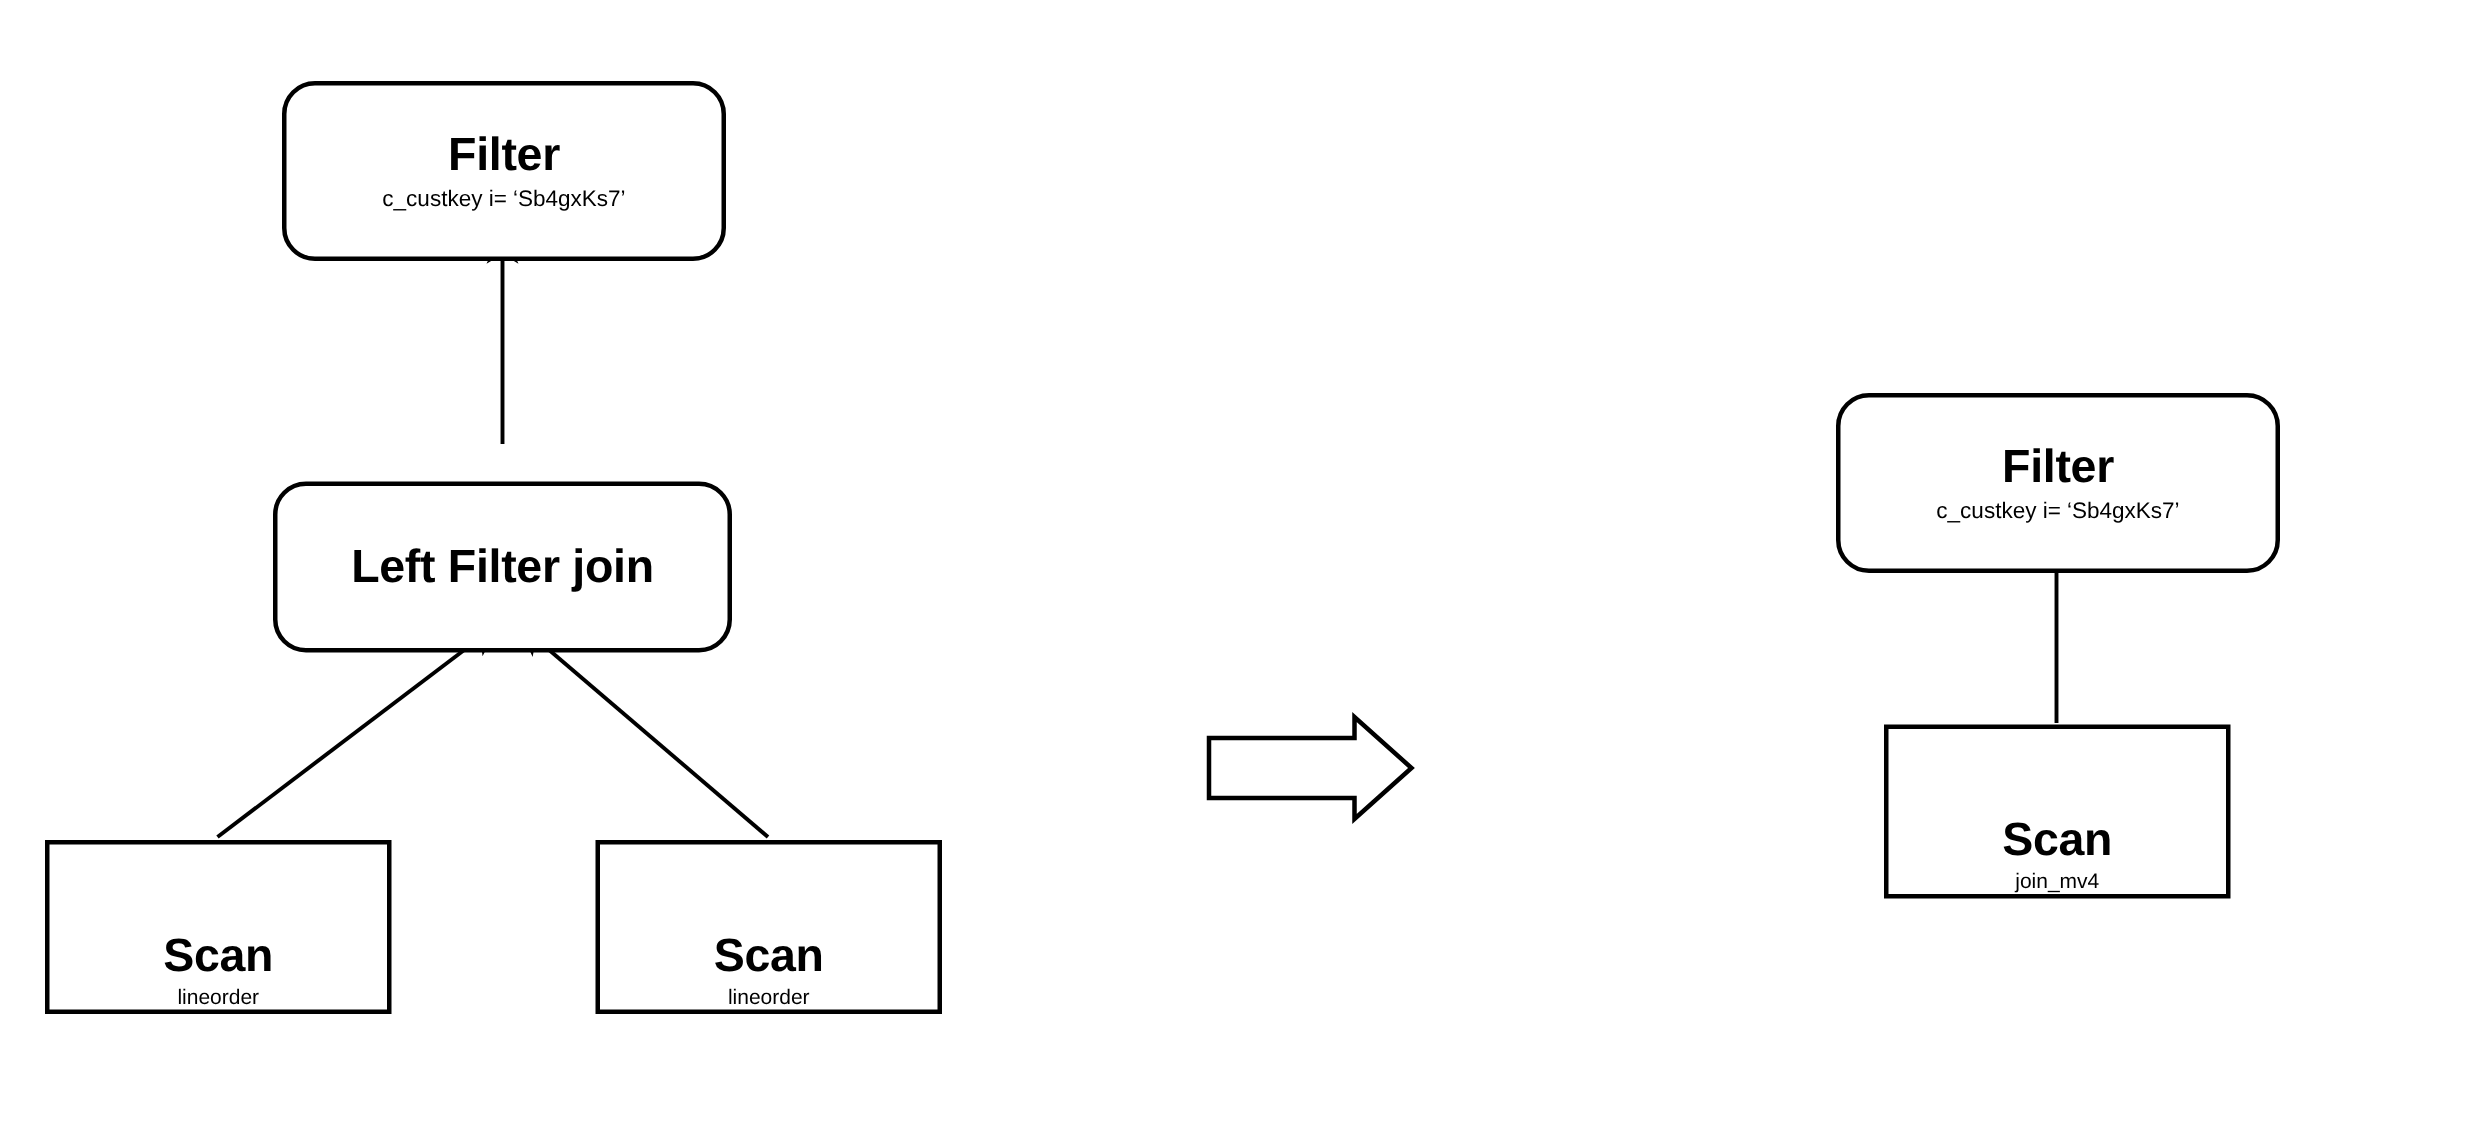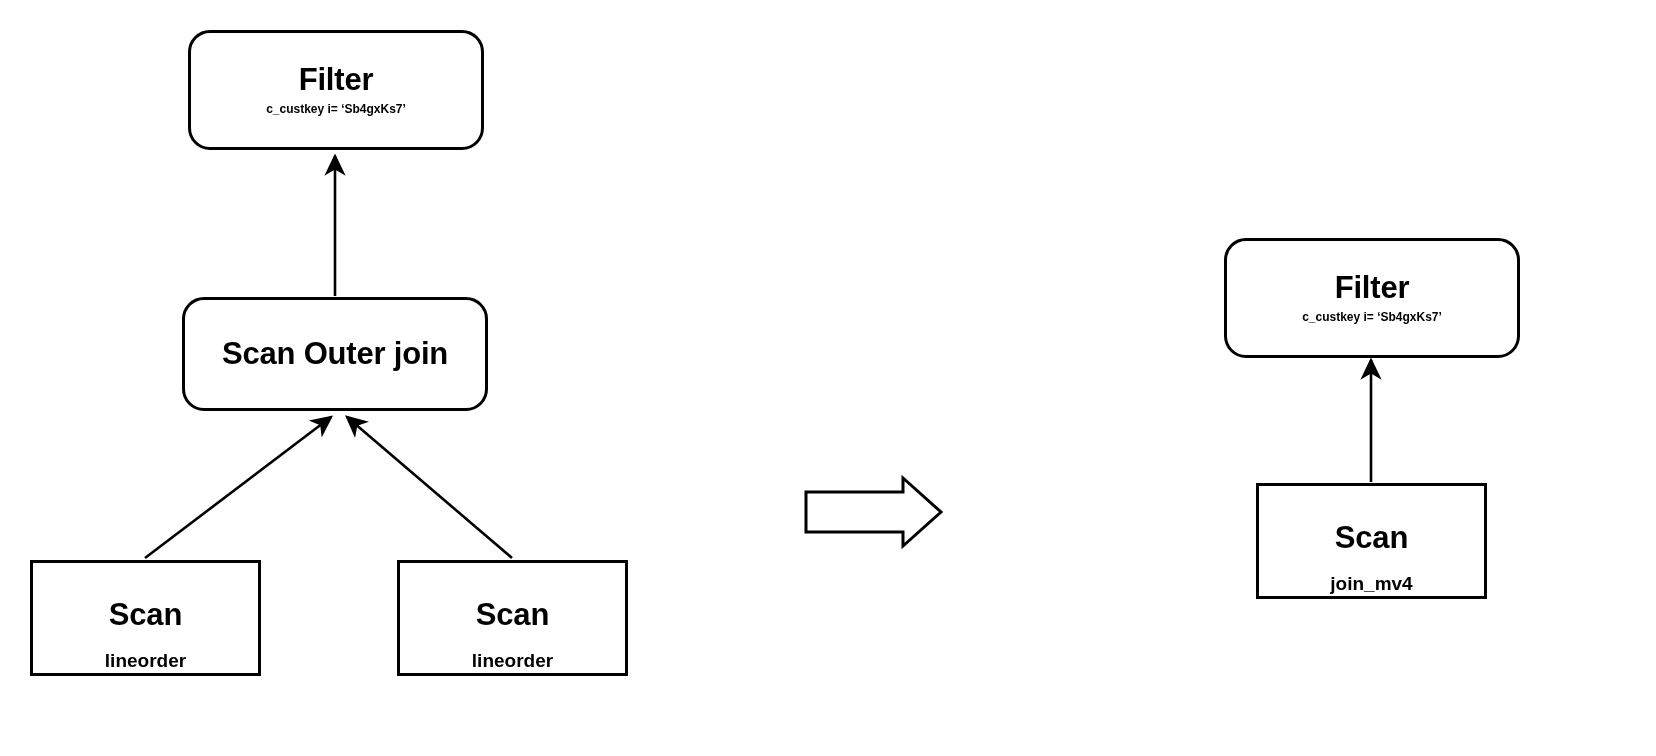--- a/index.html
+++ b/index.html
@@ -24,45 +24,46 @@
     background: #ffffff;
     border: 3px solid #000000;
     display: flex;
     flex-direction: column;
     align-items: center;
     justify-content: center;
     text-align: center;
   }
   .node.rounded {
     border-radius: 22px;
+    margin-top: 24px;
   }
   .node.rect {
     border-radius: 0;
     border-width: 3px;
     justify-content: flex-end;
   }
   .node-title {
     font-size: 31px;
     font-weight: bold;
     line-height: 1.12;
     letter-spacing: -0.2px;
     white-space: nowrap;
   }
   .node-sub-bold {
-    font-size: 12px;
-    font-weight: bold;
+    font-size: 15px;
+    font-weight: normal;
     line-height: 1.2;
     margin-top: 4px;
     white-space: nowrap;
   }
   .node-sub-plain {
-    font-size: 19px;
-    font-weight: bold;
+    font-size: 14px;
+    font-weight: normal;
     line-height: 1.2;
-    margin-top: 17px;
+    margin-top: 1px;
     white-space: nowrap;
   }
   .edge-layer {
     position: absolute;
     left: 0;
     top: 0;
     width: 1656px;
     height: 756px;
     pointer-events: none;
   }
@@ -89,21 +90,21 @@
 
     <polygon points="806,492 903,492 903,478 941,512 903,546 903,532 806,532" fill="#ffffff" stroke="#000000" stroke-width="3" stroke-linejoin="miter"></polygon>
   </svg>
 
   <div class="node rounded" style="left:188px; top:30px; width:296px; height:120px;">
     <div class="node-title">Filter</div>
     <div class="node-sub-bold">c_custkey i= ‘Sb4gxKs7’</div>
   </div>
 
   <div class="node rounded" style="left:182px; top:297px; width:306px; height:114px;">
-    <div class="node-title">Scan Outer join</div>
+    <div class="node-title">Left Filter join</div>
   </div>
 
   <div class="node rect" style="left:30px; top:560px; width:231px; height:116px;">
     <div class="node-title">Scan</div>
     <div class="node-sub-plain">lineorder</div>
   </div>
 
   <div class="node rect" style="left:397px; top:560px; width:231px; height:116px;">
     <div class="node-title">Scan</div>
     <div class="node-sub-plain">lineorder</div>

